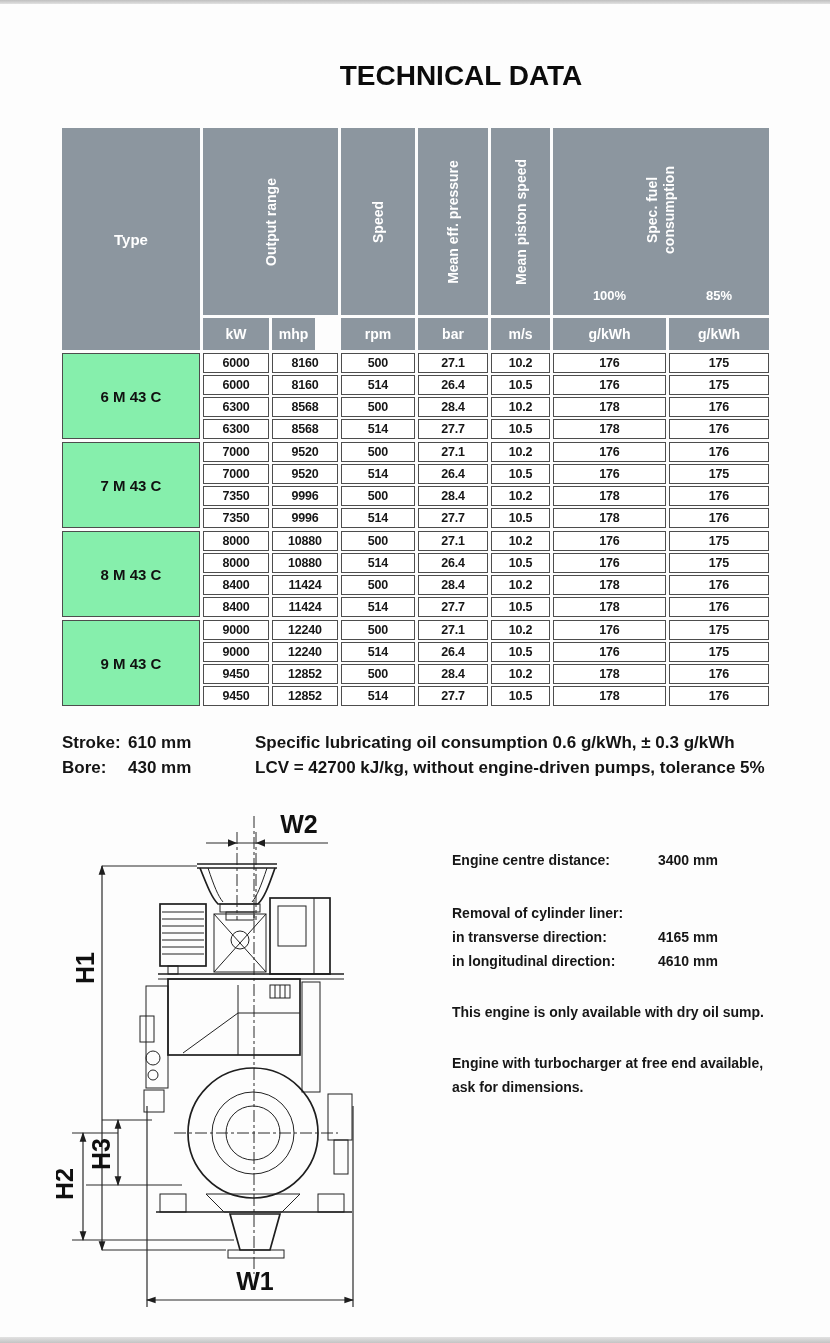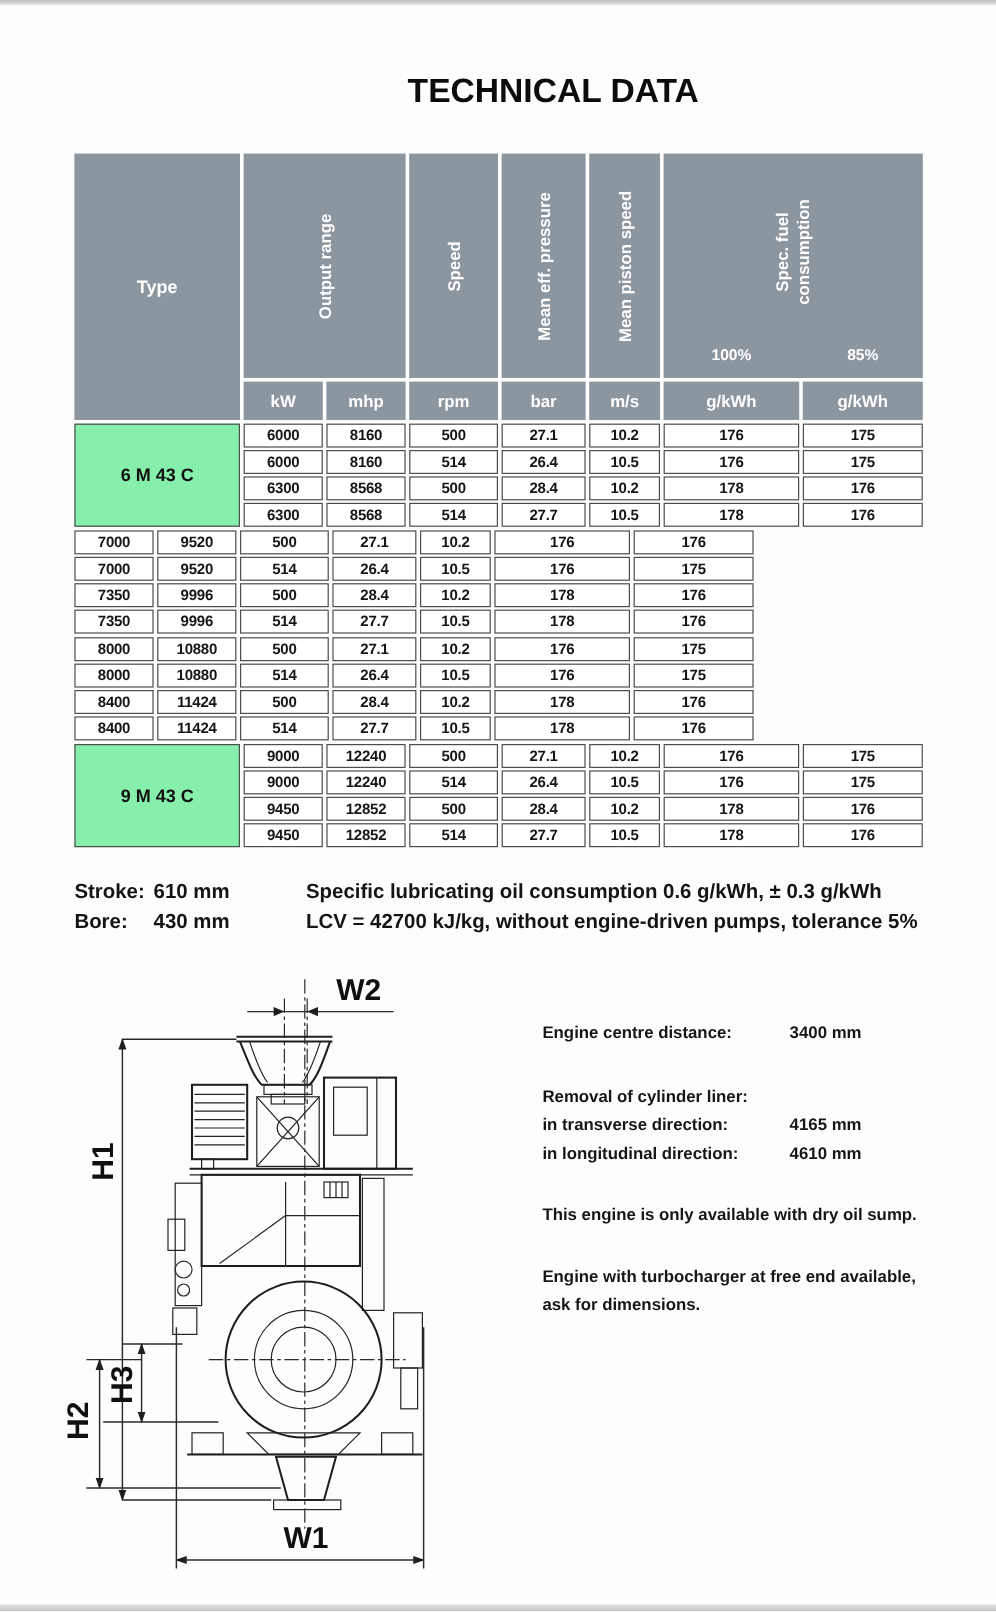--- a/index.html
+++ b/index.html
@@ -19,21 +19,21 @@
   .hcol{display:flex;flex-direction:column;gap:3px;}
   .hcell{background:#8c969f;color:#ffffff;font-weight:bold;box-sizing:border-box;position:relative;}
   .col-type{width:138px;height:222px;display:flex;align-items:center;justify-content:center;font-size:15px;}
   .tall{height:187px;}
   .rot{position:absolute;left:50%;top:50%;transform:translate(-50%,-50%) rotate(-90deg);
        white-space:nowrap;font-size:14px;}
   .rot2{position:absolute;left:50%;top:44%;transform:translate(-50%,-50%) rotate(-90deg);
         font-size:14px;text-align:center;line-height:17px;white-space:nowrap;}
   .units{display:flex;gap:3px;}
   .unit{height:32px;display:flex;align-items:center;justify-content:center;font-size:14px;}
-  .w-kw{width:66px}.w-mhp{width:66px}.w-rpm{width:74px}.w-bar{width:70px}.w-ms{width:59px}
+  .w-kw{width:66px}.w-mhp{width:43px}.w-rpm{width:74px}.w-bar{width:70px}.w-ms{width:59px}
   .w-g1{width:113px}.w-g2{width:100px}
   .w-or{width:135px}.w-sfc{width:216px}
   .loads{position:absolute;left:0;bottom:12px;width:100%;display:flex;gap:3px;font-size:13px;}
   .load1{width:113px;text-align:center;}
   .load2{width:100px;text-align:center;}
 
   .tbody{margin-top:3px;display:flex;flex-direction:column;gap:3px;}
   .group{display:flex;gap:3px;}
   .gtype{width:138px;background:#86efac;border:1px solid #4d4d4d;box-sizing:border-box;
          display:flex;align-items:center;justify-content:center;font-weight:bold;font-size:15px;color:#101010;}
@@ -157,20 +157,21 @@
             <div class="dcell">8568</div>
             <div class="dcell">514</div>
             <div class="dcell">27.7</div>
             <div class="dcell">10.5</div>
             <div class="dcell">178</div>
             <div class="dcell">176</div>
         </div>
       </div>
 
       <div class="group">
+        <div class="gtype">7 M 43 C</div>
         <div class="grid">
           <div class="dcell">7000</div>
             <div class="dcell">9520</div>
             <div class="dcell">500</div>
             <div class="dcell">27.1</div>
             <div class="dcell">10.2</div>
             <div class="dcell">176</div>
             <div class="dcell">176</div>
           <div class="dcell">7000</div>
             <div class="dcell">9520</div>
@@ -190,20 +191,21 @@
             <div class="dcell">9996</div>
             <div class="dcell">514</div>
             <div class="dcell">27.7</div>
             <div class="dcell">10.5</div>
             <div class="dcell">178</div>
             <div class="dcell">176</div>
         </div>
       </div>
 
       <div class="group">
+        <div class="gtype">8 M 43 C</div>
         <div class="grid">
           <div class="dcell">8000</div>
             <div class="dcell">10880</div>
             <div class="dcell">500</div>
             <div class="dcell">27.1</div>
             <div class="dcell">10.2</div>
             <div class="dcell">176</div>
             <div class="dcell">175</div>
           <div class="dcell">8000</div>
             <div class="dcell">10880</div>

